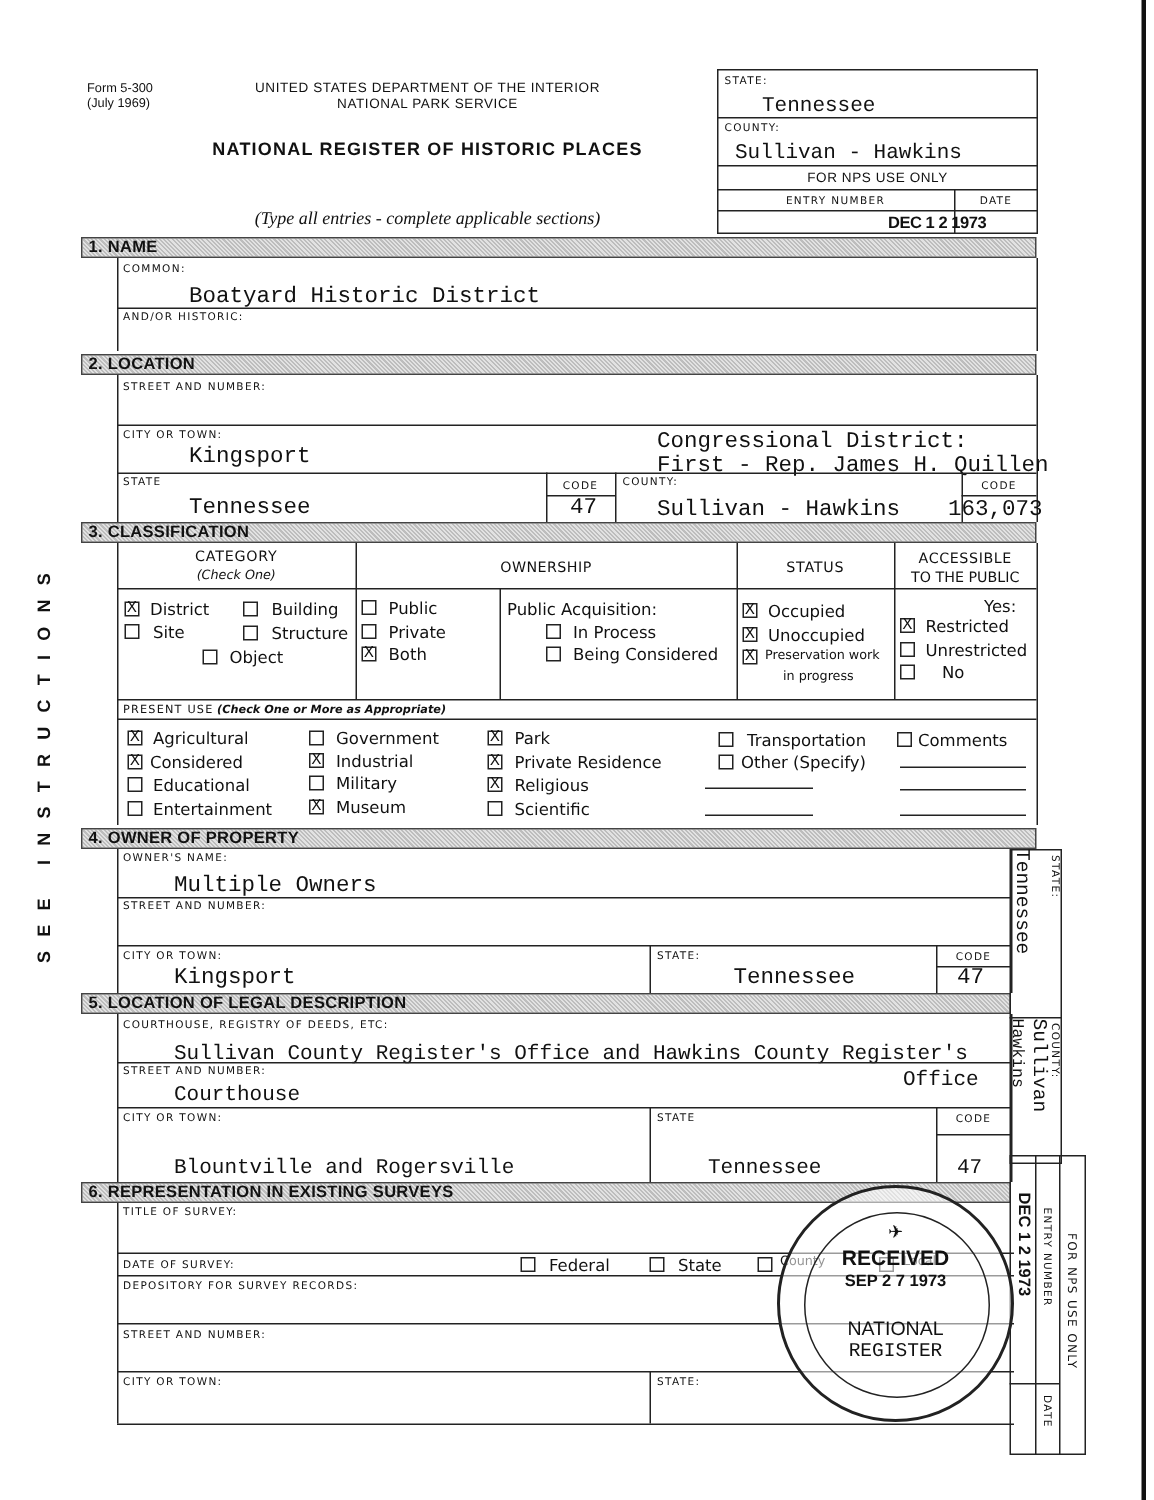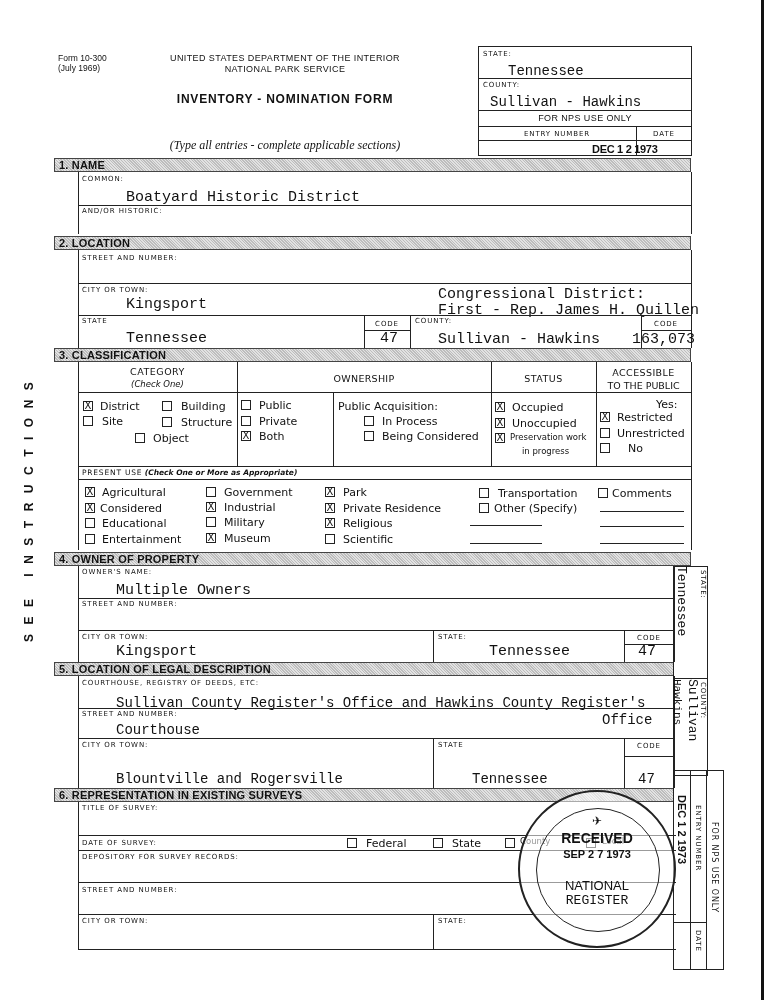--- a/index.html
+++ b/index.html
@@ -16,29 +16,29 @@
   .bar span{position:absolute;left:4px;top:0px;font-family:"Liberation Sans",sans-serif;font-weight:bold;font-size:11px;line-height:13px;letter-spacing:0.2px;}
   .cb{position:absolute;width:10px;height:10px;border:1px solid #222;box-sizing:border-box;font-size:10px;line-height:8px;text-align:center;font-family:"DejaVu Sans",sans-serif;}
   .cbl{position:absolute;font-family:"DejaVu Sans",sans-serif;font-size:11px;}
   .center{text-align:center;}
   .vert{writing-mode:vertical-rl;}
 </style>
 </head>
 <body>
 
 <div class="abs" style="left:58px;top:53px;font-size:8.5px;line-height:10px;font-family:'Liberation Sans',sans-serif;">
-  <div>Form 10-300</div>
+  <div>Form 5-300</div>
   <div>(July 1969)</div>
 </div>
 <div class="abs center" style="left:150px;top:53px;width:270px;font-size:9px;line-height:11px;letter-spacing:0.4px;font-family:'Liberation Sans',sans-serif;">
   <div>UNITED STATES DEPARTMENT OF THE INTERIOR</div>
   <div>NATIONAL PARK SERVICE</div>
 </div>
 <div class="abs center hdr" style="left:120px;top:91px;width:330px;font-size:12px;line-height:16px;letter-spacing:0.8px;">
-  <div>INVENTORY - NOMINATION FORM</div>
+  <div>NATIONAL REGISTER OF HISTORIC PLACES</div>
 </div>
 <div class="abs center" style="left:120px;top:138px;width:330px;font-family:'Liberation Serif',serif;font-style:italic;font-size:12px;">(Type all entries - complete applicable sections)</div>
 
 <div class="box" style="left:478px;top:46px;width:214px;height:110px;"></div>
 <div class="hl" style="left:478px;top:78px;width:214px;"></div>
 <div class="hl" style="left:478px;top:110px;width:214px;"></div>
 <div class="hl" style="left:478px;top:126px;width:214px;"></div>
 <div class="hl" style="left:478px;top:140px;width:214px;"></div>
 <div class="vl" style="left:636px;top:126px;height:30px;"></div>
 <div class="abs tiny" style="left:483px;top:50px;">STATE:</div>

